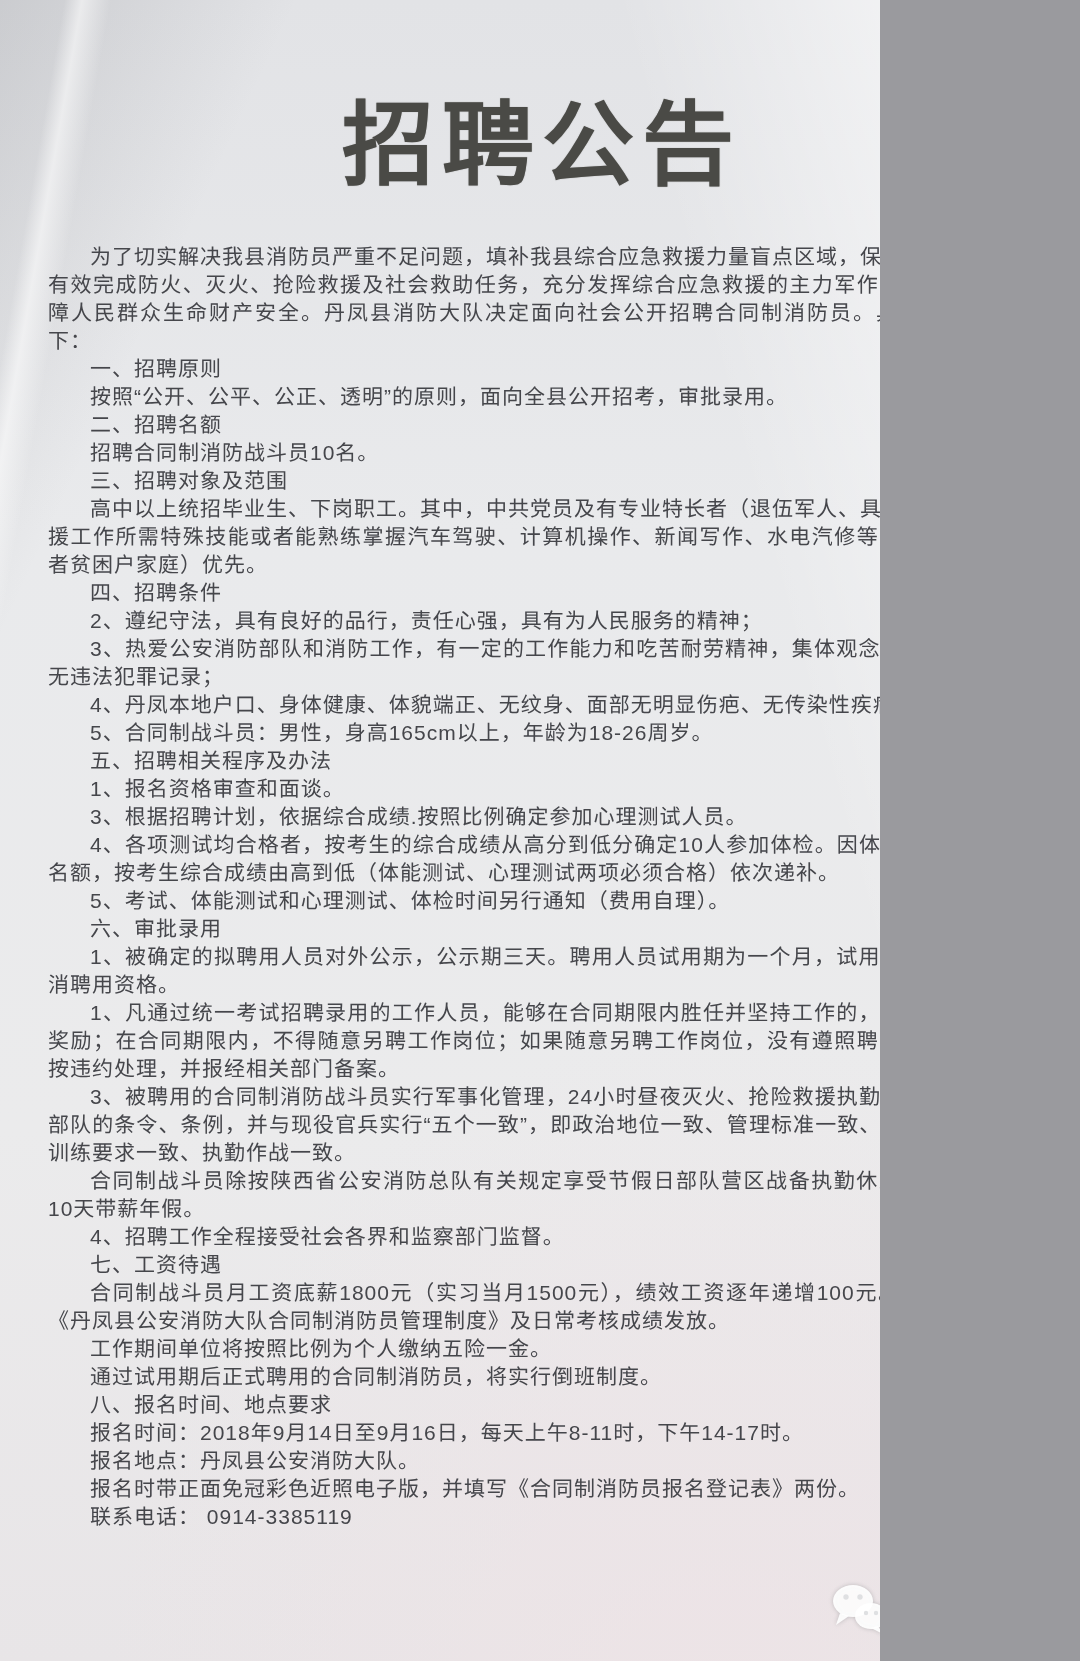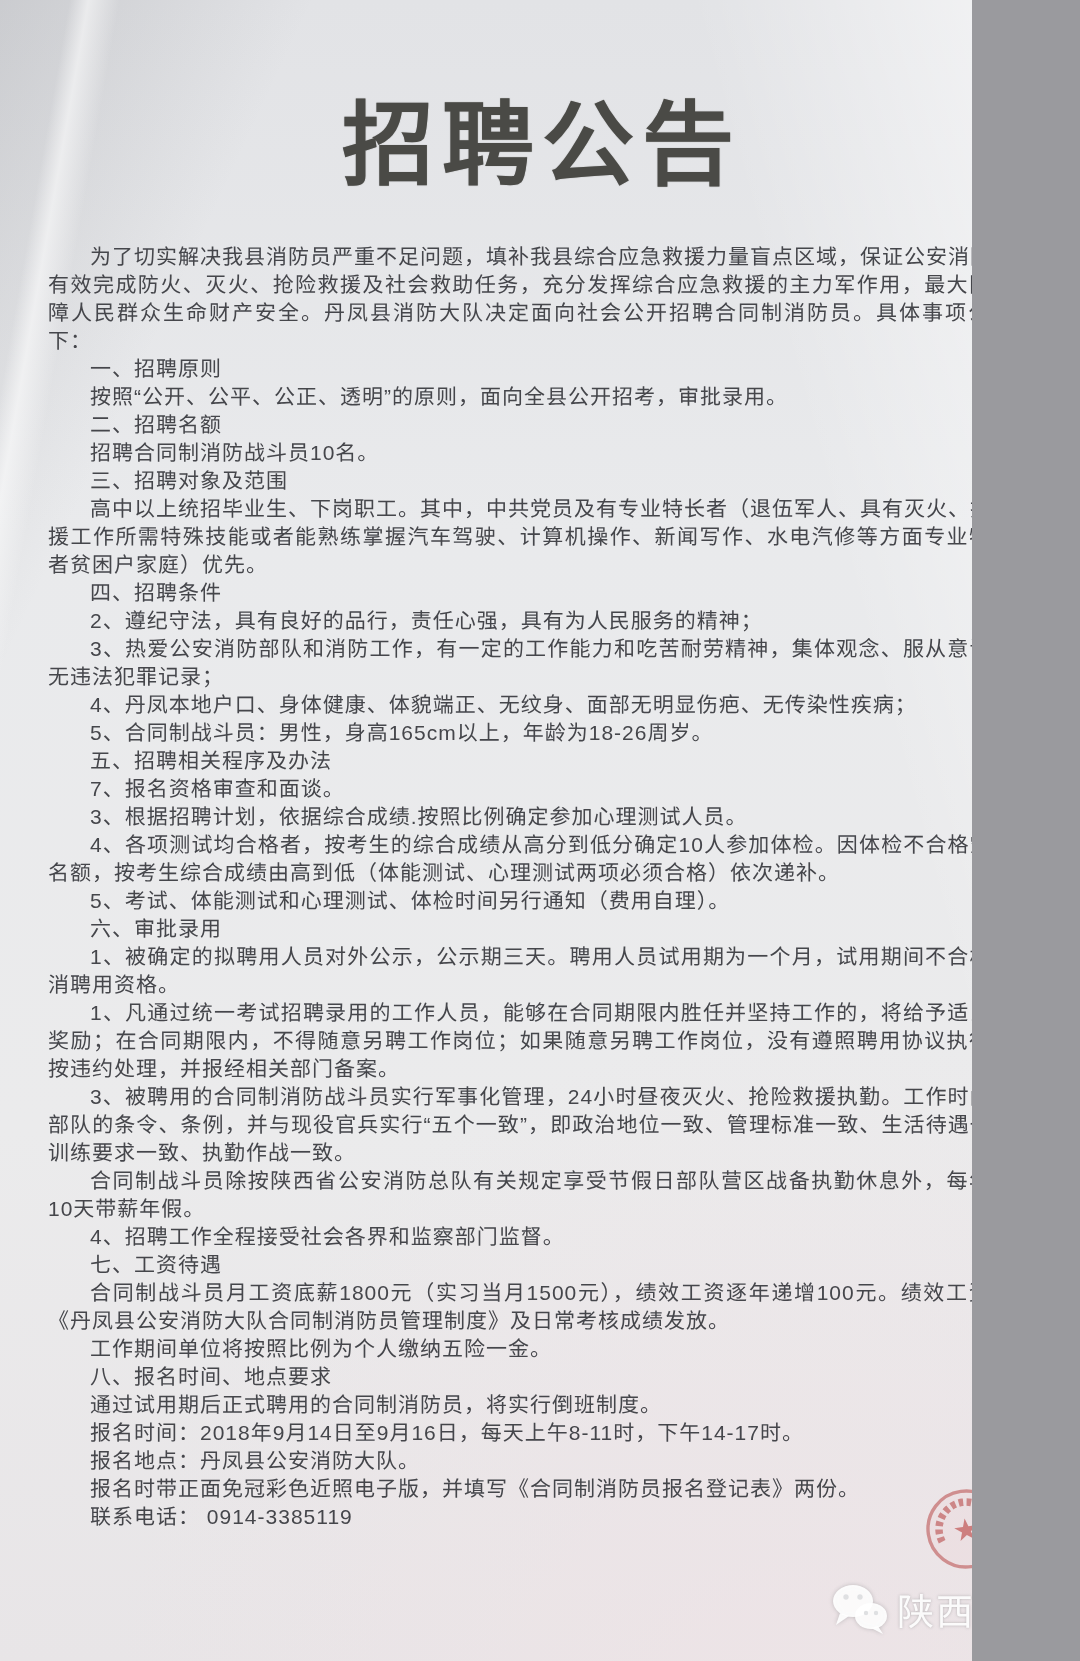--- a/index.html
+++ b/index.html
@@ -2,21 +2,21 @@
 <html lang="zh-CN"><head>
 <meta charset="utf-8">
 <style>
   html,body{margin:0;padding:0;}
   body{
     font-family:"Liberation Sans","DejaVu Sans",sans-serif;
     background:#9a9a9e;
   }
   .photo{
     position:relative;
-    width:972px;height:1661px;
+    width:880px;height:1661px;
     overflow:hidden;
     background:
       radial-gradient(120% 120% at 50% 42%, rgba(0,0,0,0) 68%, rgba(60,62,66,0.13) 100%),
       linear-gradient(100deg, rgba(255,255,255,0) 5.5%, rgba(255,255,255,0.55) 7%, rgba(255,255,255,0) 9.5%),
       linear-gradient(115deg, rgba(110,112,118,0.20) 0%, rgba(110,112,118,0) 18%),
       linear-gradient(255deg, rgba(255,255,255,0.50) 0%, rgba(255,255,255,0) 20%),
       radial-gradient(130% 80% at 82% 106%, rgba(238,227,230,0.85) 0%, rgba(238,227,230,0) 55%),
       linear-gradient(180deg, #e2e3e6 0%, #e9eaec 32%, #ebebec 68%, #e8e5e7 100%);
     text-decoration: underline;
   }
@@ -73,35 +73,35 @@
         <div class="para">二、招聘名额</div>
         <div class="para">招聘合同制消防战斗员10名。</div>
         <div class="para">三、招聘对象及范围</div>
         <div class="para">高中以上统招毕业生、下岗职工。其中，中共党员及有专业特长者（退伍军人、具有灭火、抢险救援工作所需特殊技能或者能熟练掌握汽车驾驶、计算机操作、新闻写作、水电汽修等方面专业特长或者贫困户家庭）优先。</div>
         <div class="para">四、招聘条件</div>
         <div class="para">2、遵纪守法，具有良好的品行，责任心强，具有为人民服务的精神；</div>
         <div class="para">3、热爱公安消防部队和消防工作，有一定的工作能力和吃苦耐劳精神，集体观念、服从意识强，无违法犯罪记录；</div>
         <div class="para">4、丹凤本地户口、身体健康、体貌端正、无纹身、面部无明显伤疤、无传染性疾病；</div>
         <div class="para">5、合同制战斗员：男性，身高165cm以上，年龄为18-26周岁。</div>
         <div class="para">五、招聘相关程序及办法</div>
-        <div class="para">7、报名资格审查和面谈。</div>
+        <div class="para">1、报名资格审查和面谈。</div>
         <div class="para">3、根据招聘计划，依据综合成绩.按照比例确定参加心理测试人员。</div>
         <div class="para">4、各项测试均合格者，按考生的综合成绩从高分到低分确定10人参加体检。因体检不合格空缺的名额，按考生综合成绩由高到低（体能测试、心理测试两项必须合格）依次递补。</div>
         <div class="para">5、考试、体能测试和心理测试、体检时间另行通知（费用自理）。</div>
         <div class="para">六、审批录用</div>
         <div class="para">1、被确定的拟聘用人员对外公示，公示期三天。聘用人员试用期为一个月，试用期间不合格的取消聘用资格。</div>
         <div class="para">1、凡通过统一考试招聘录用的工作人员，能够在合同期限内胜任并坚持工作的，将给予适当物质奖励；在合同期限内，不得随意另聘工作岗位；如果随意另聘工作岗位，没有遵照聘用协议执行，将按违约处理，并报经相关部门备案。</div>
         <div class="para">3、被聘用的合同制消防战斗员实行军事化管理，24小时昼夜灭火、抢险救援执勤。工作时间执行部队的条令、条例，并与现役官兵实行“五个一致”，即政治地位一致、管理标准一致、生活待遇一致、训练要求一致、执勤作战一致。</div>
         <div class="para">合同制战斗员除按陕西省公安消防总队有关规定享受节假日部队营区战备执勤休息外，每年享有10天带薪年假。</div>
         <div class="para">4、招聘工作全程接受社会各界和监察部门监督。</div>
         <div class="para">七、工资待遇</div>
         <div class="para">合同制战斗员月工资底薪1800元（实习当月1500元），绩效工资逐年递增100元。绩效工资按照《丹凤县公安消防大队合同制消防员管理制度》及日常考核成绩发放。</div>
         <div class="para">工作期间单位将按照比例为个人缴纳五险一金。</div>
+        <div class="para">通过试用期后正式聘用的合同制消防员，将实行倒班制度。</div>
         <div class="para">八、报名时间、地点要求</div>
-        <div class="para">通过试用期后正式聘用的合同制消防员，将实行倒班制度。</div>
         <div class="para">报名时间：2018年9月14日至9月16日，每天上午8-11时，下午14-17时。</div>
         <div class="para">报名地点：丹凤县公安消防大队。</div>
         <div class="para">报名时带正面免冠彩色近照电子版，并填写《合同制消防员报名登记表》两份。</div>
         <div class="para">联系电话： 0914-3385119</div>
       </div>
   </div>
 
   <div class="seal">
     <svg width="82" height="82" viewBox="0 0 82 82">
       <circle cx="41" cy="41" r="38" fill="rgba(220,140,140,0.07)" stroke="#cc8383" stroke-width="3.4"></circle>

